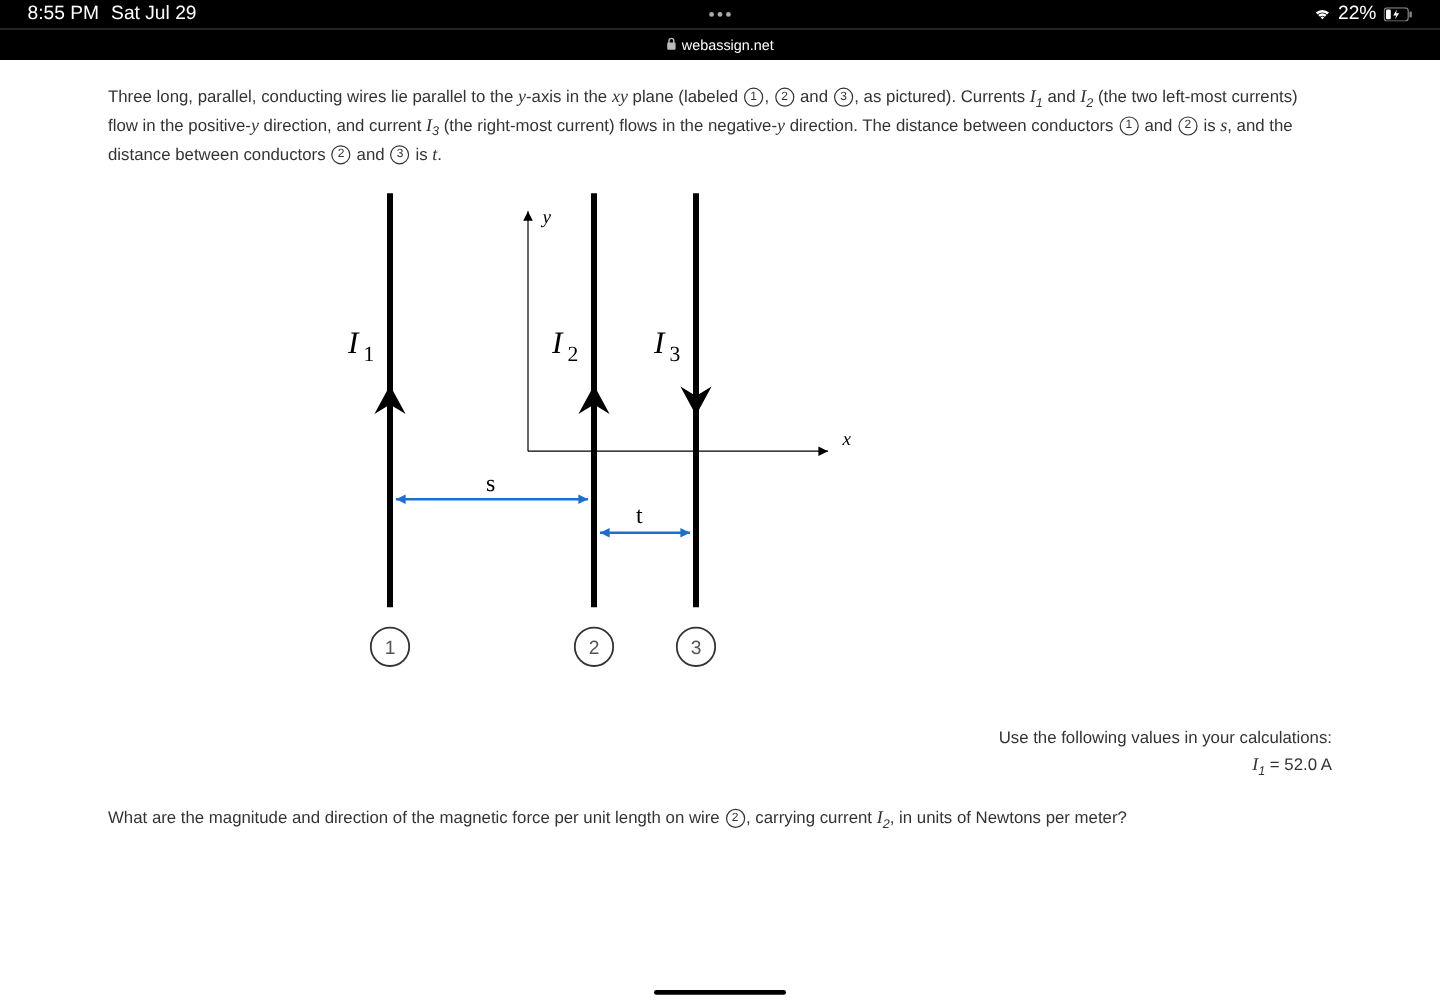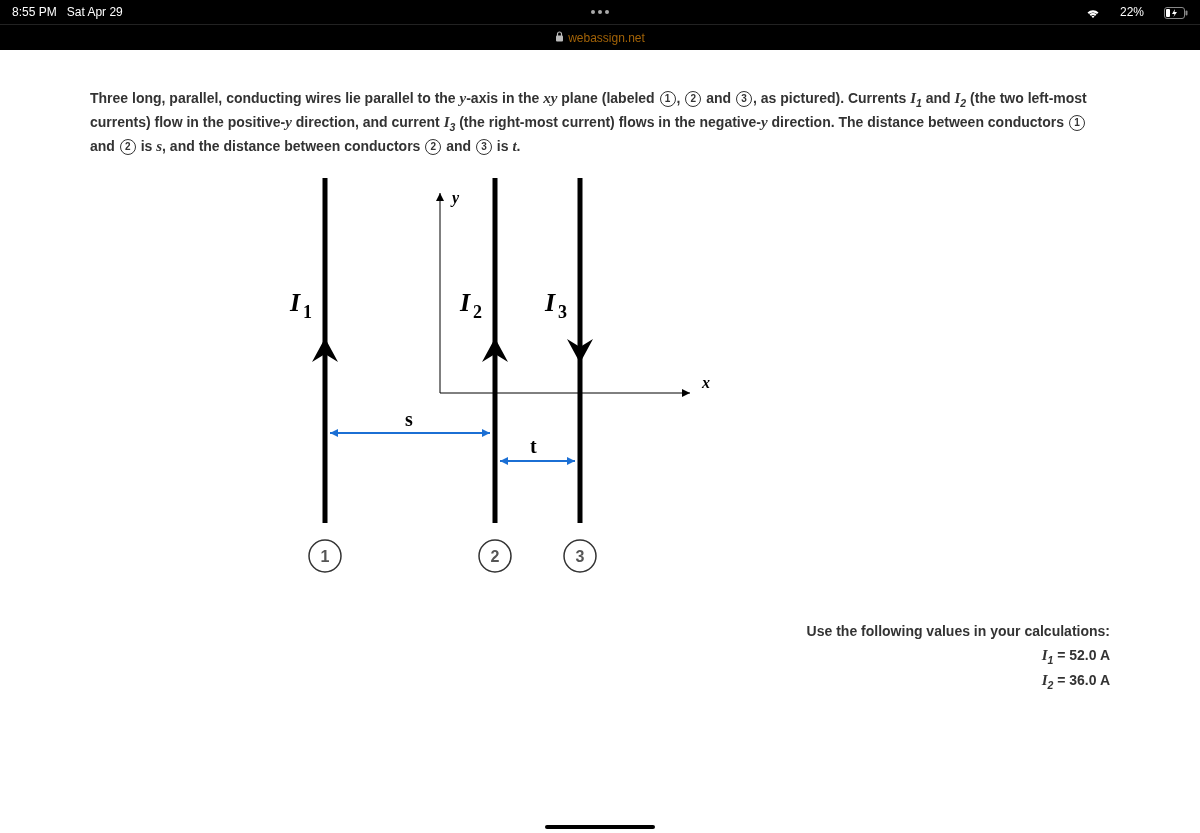--- a/index.html
+++ b/index.html
@@ -10,46 +10,45 @@
     height: 833px;
     overflow: hidden;
     position: relative;
   }
   .status-bar {
     height: 24px;
     background: #000;
     color: #fff;
     display: flex;
     align-items: center;
-    padding: 0 12px;
-    font-size: 12px;
+    padding: 0 23px;
+    font-size: 16px;
     justify-content: space-between;
   }
   .status-left { display: flex; gap: 10px; }
   .status-center { position: absolute; left: 50%; transform: translateX(-50%); display:flex; gap:3px; }
   .status-center .dot { width:4px; height:4px; border-radius:50%; background:#aaa; }
-  .status-right { display: flex; align-items: flex-end; gap: 20px; }
+  .status-right { display: flex; align-items: center; gap: 6px; }
   .wifi-icon svg, .battery-icon svg { display:block; }
   .url-bar {
     height: 26px;
     background: #000;
-    color: #a16207;
+    color: #ffffff;
     display: flex;
     align-items: center;
     justify-content: center;
     font-size: 12px;
     gap: 4px;
     border-top: 1px solid #222;
   }
   .content {
-    padding: 37px 90px 0 90px;
+    padding: 20px 90px 0 90px;
     color: #333;
     font-size: 14px;
     line-height: 1.55;
-    font-weight: bold;
   }
   .problem-text { color: #333; }
   .circled {
     display: inline-flex;
     align-items: center;
     justify-content: center;
     width: 16px; height: 16px;
     border: 1px solid #333;
     border-radius: 50%;
     font-size: 10px;
@@ -78,21 +77,21 @@
     background: #000;
     border-radius: 3px;
   }
 </style>
 </head>
 <body>
 
 <div class="status-bar">
   <div class="status-left">
     <span>8:55 PM</span>
-    <span>Sat Apr 29</span>
+    <span>Sat Jul 29</span>
   </div>
   <div class="status-center">
     <span class="dot"></span>
       <span class="dot"></span>
       <span class="dot"></span>
   </div>
   <div class="status-right">
     <span class="wifi-icon">
       <svg width="14" height="10" viewBox="0 0 14 10">
           <path d="M7 9 L8.5 7.5 A2 2 0 0 0 5.5 7.5 Z M3.5 5.5 A5 5 0 0 1 10.5 5.5 L9 7 A3 3 0 0 0 5 7 Z M1.5 3.5 A8 8 0 0 1 12.5 3.5 L11 5 A6 6 0 0 0 3 5 Z" fill="#fff"></path>
@@ -167,19 +166,21 @@
       <circle cx="225" cy="388" r="16" fill="#fff" stroke="#333" stroke-width="1.5"></circle>
       <text x="225" y="394" text-anchor="middle" font-size="16" fill="#555">2</text>
       <circle cx="310" cy="388" r="16" fill="#fff" stroke="#333" stroke-width="1.5"></circle>
       <text x="310" y="394" text-anchor="middle" font-size="16" fill="#555">3</text>
     </svg>
   </div>
 
   <div class="values-block">
     <p>Use the following values in your calculations:</p>
     <p><span class="ital">I</span><sub>1</sub><span> = 52.0 A</span></p>
-    <p><span class="ital">I</span><sub>2</sub><span> = 36.0 A</span></p>
   </div>
 
+  <p class="question">
+    <span>What are the magnitude and direction of the magnetic force per unit length on wire </span><span class="circled">2</span><span>, carrying current </span><span class="ital">I</span><sub>2</sub><span>, in units of Newtons per meter?</span>
+  </p>
 
 </div>
 
 <div class="home-indicator"></div>
 
 </body></html>

